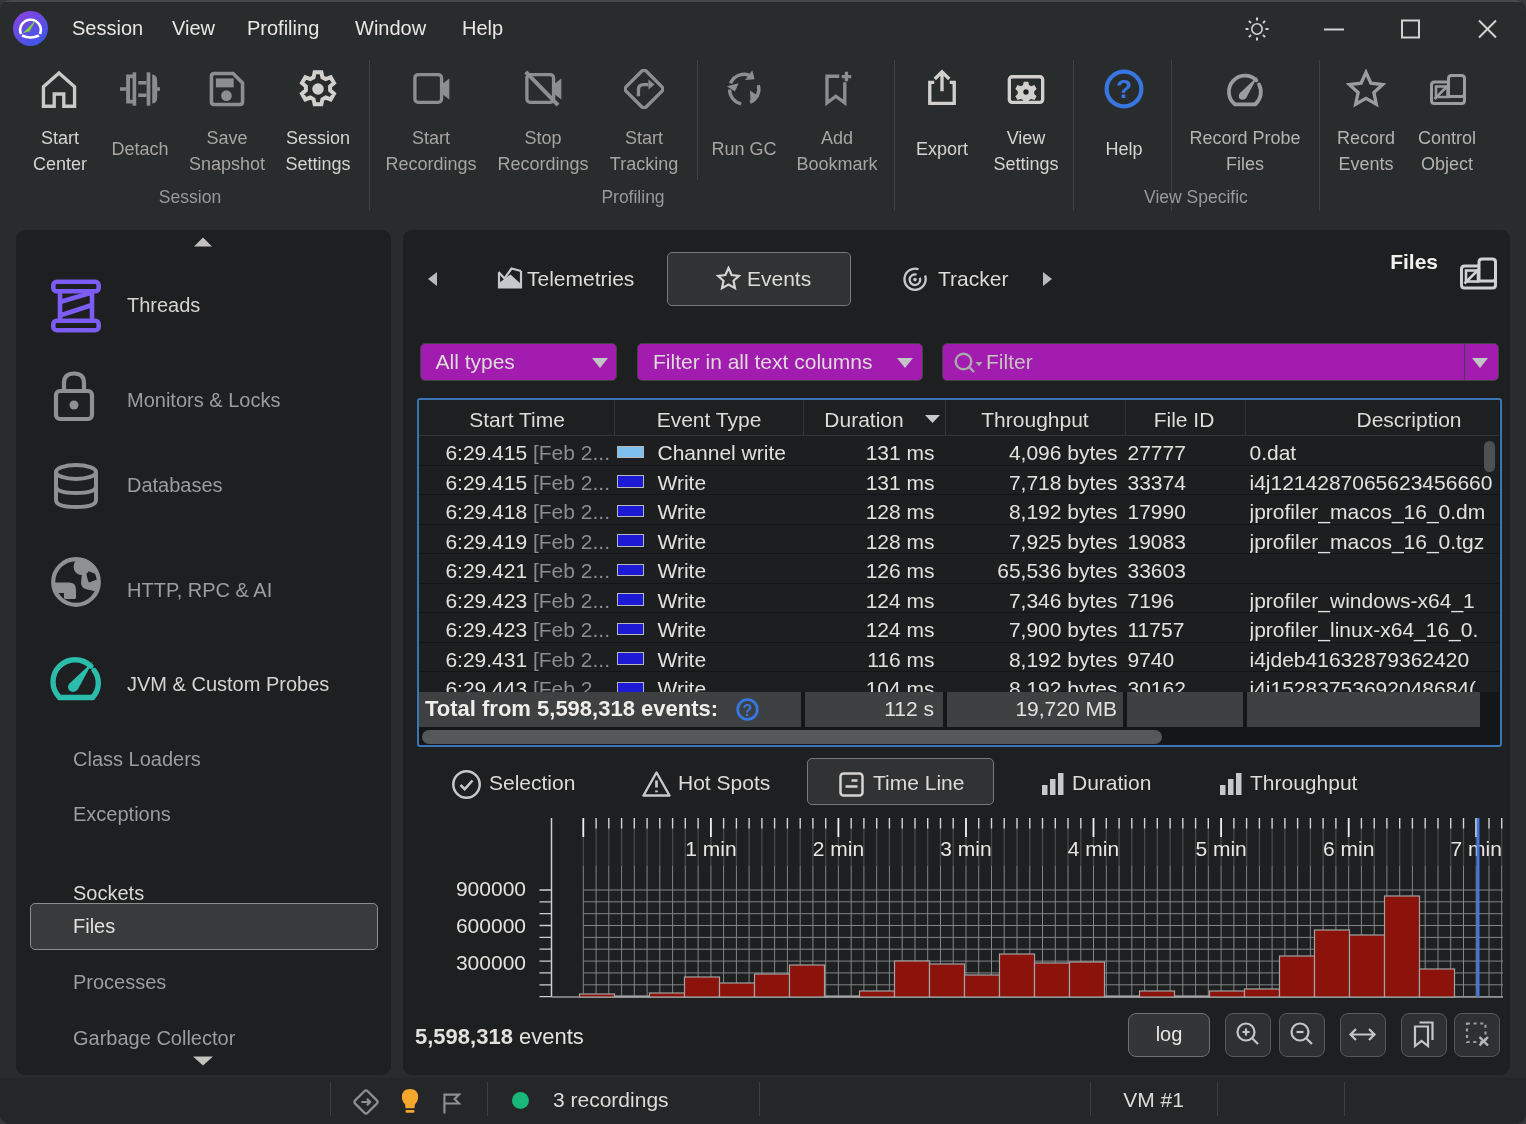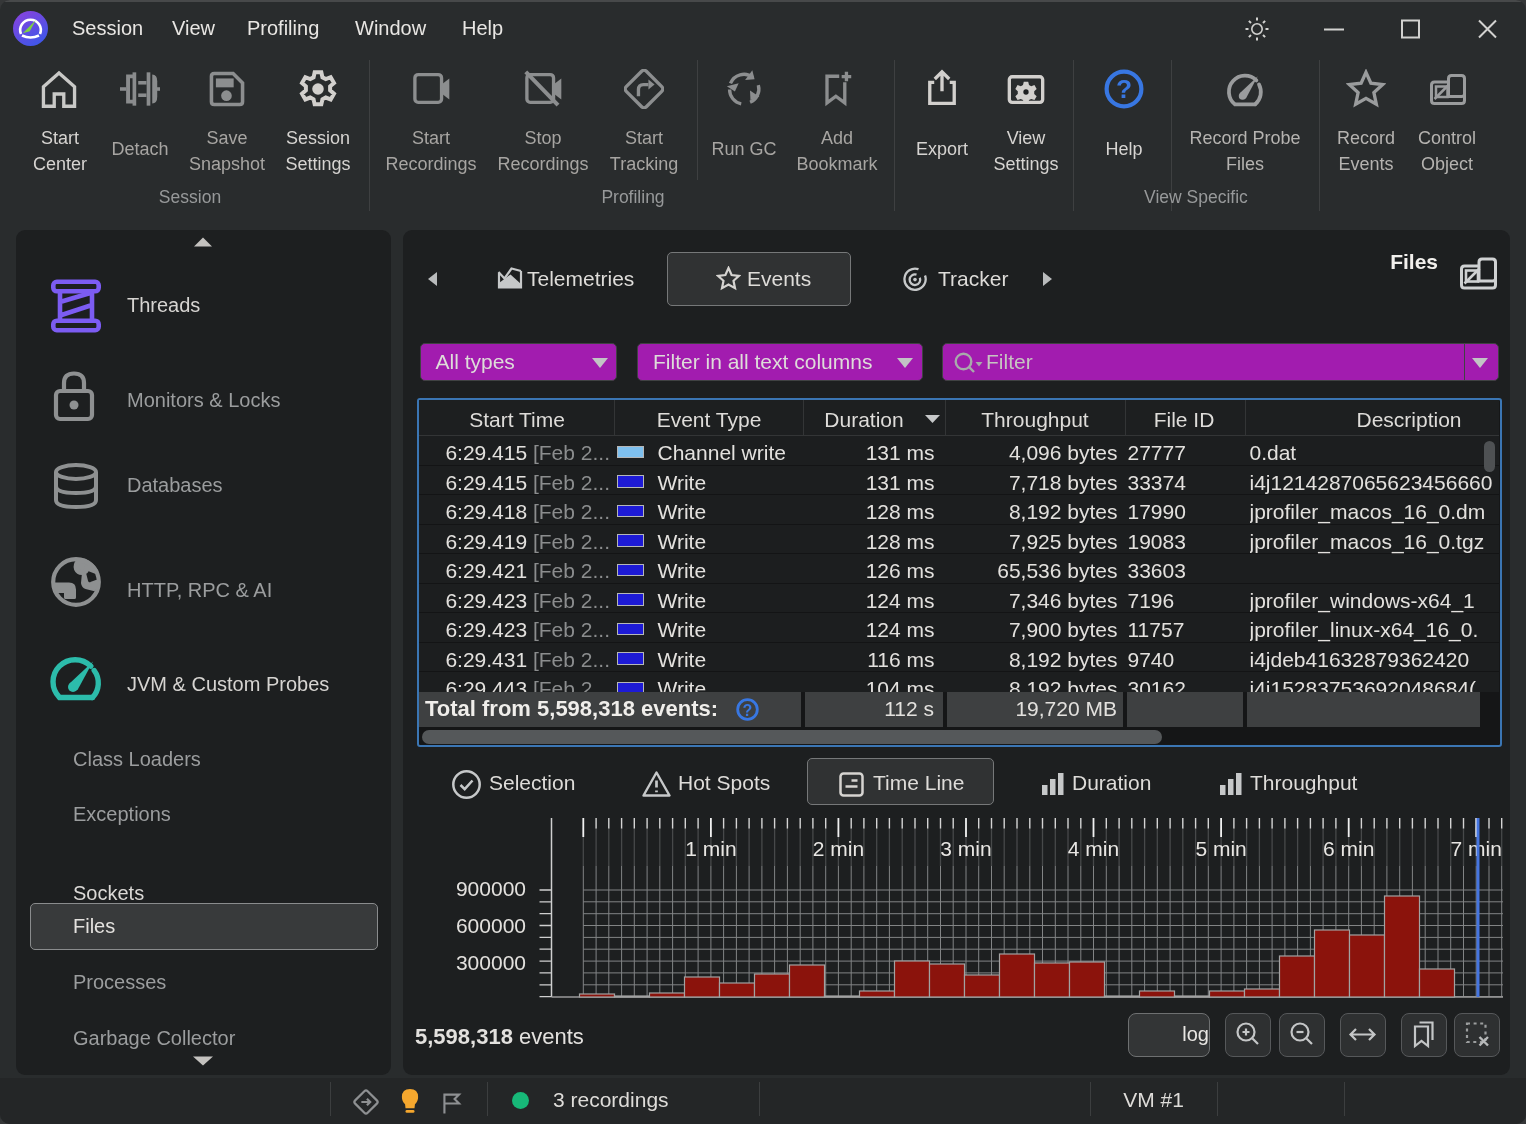--- a/index.html
+++ b/index.html
@@ -530,21 +530,21 @@
           <rect x="911.5" y="120" width="35.0" height="67" fill="#8b130c" stroke="#a2a2a2" stroke-width="1.2"></rect>
           <rect x="946.5" y="125" width="35.0" height="62" fill="#8b130c" stroke="#a2a2a2" stroke-width="1.2"></rect>
           <rect x="981.5" y="86" width="35.0" height="101" fill="#8b130c" stroke="#a2a2a2" stroke-width="1.2"></rect>
           <rect x="1016.5" y="159" width="35.0" height="28" fill="#8b130c" stroke="#a2a2a2" stroke-width="1.2"></rect>
 <path d="M1075 8V187" stroke="#4575e0" stroke-width="3"></path>
 </svg>
       </div>
 
     <div class="abs" style="left:12px; top:794px; font-size:22px; color:#e3e1de;"><b>5,598,318</b> events</div>
     <div id="chartbtns">
-      <div class="btn" style="left:725px; top:783px; width:82px; height:44px; background:#333536; border-color:#6e7071; text-align:right; line-height:41px; font-size:20px; color:#e8e6e3;">log</div>
+      <div class="btn" style="left:725px; top:783px; width:82px; height:44px; background:#333536; border-color:#6e7071; text-align:center; line-height:41px; font-size:20px; color:#e8e6e3;">log</div>
       <div class="btn" style="left:822px; top:783px; width:46px; height:44px;">
         <svg width="43" height="41" viewBox="0 0 43 41" fill="none" stroke="#c4c6c7" stroke-width="2.2">
           <circle cx="20" cy="18" r="8.5"></circle>
             <path d="M26.5 24.5 L32 30"></path>
             <path d="M20 14.5 V21.5 M16.5 18 H23.5"></path>
         </svg>
       </div>
       <div class="btn" style="left:876px; top:783px; width:46px; height:44px;">
         <svg width="43" height="41" viewBox="0 0 43 41" fill="none" stroke="#c4c6c7" stroke-width="2.2">
           <circle cx="20" cy="18" r="8.5"></circle>

